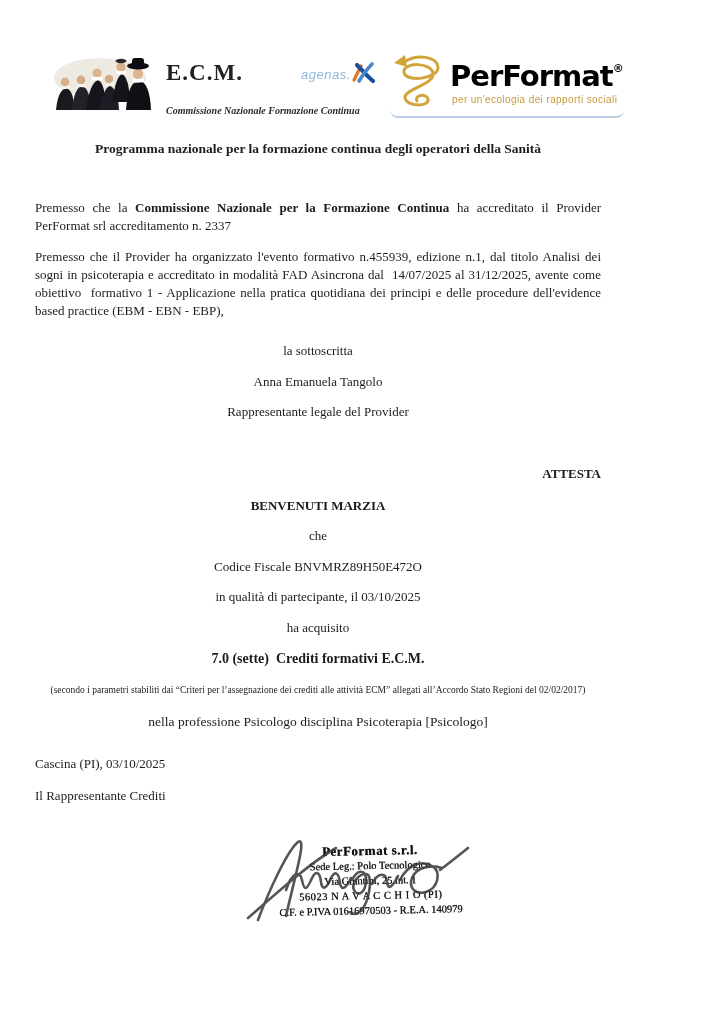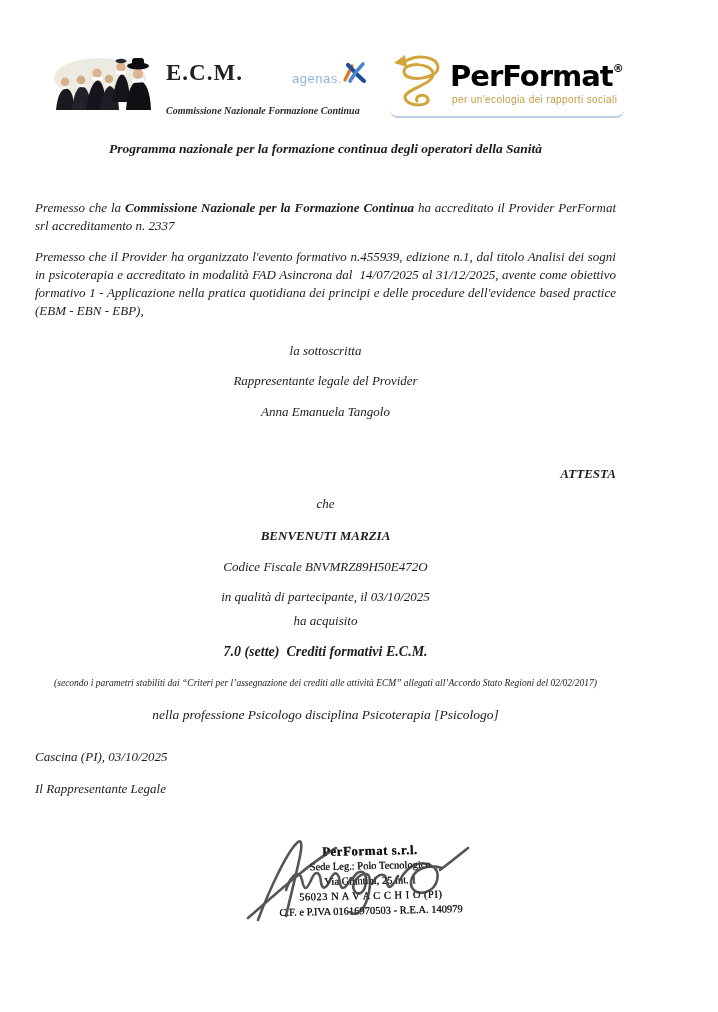--- a/index.html
+++ b/index.html
@@ -12,44 +12,44 @@
     overflow:hidden;
   }
 
   
   .logos{position:absolute;top:50px;left:0;width:718px;height:70px;}
   .ecm-logo{position:absolute;left:50px;top:2px;display:flex;align-items:flex-start;}
   .ecm-painting{width:104px;height:58px;}
   .ecm-text{margin-left:12px;padding-top:8px;}
   .ecm-title{font-size:23px;font-weight:bold;letter-spacing:1px;color:#222;}
   .ecm-subtitle{font-size:10px;font-weight:bold;font-style:italic;color:#2a2a2a;margin-top:19px;white-space:nowrap;}
-  .agenas{position:absolute;left:292px;top:10px;display:flex;align-items:flex-end;}
+  .agenas{position:absolute;left:301px;top:10px;display:flex;align-items:center;font-style:italic;}
   .agenas-label{font-family:"Liberation Sans",sans-serif;font-size:13px;color:#8fb6dd;letter-spacing:.5px;padding-top:2px;}
   .performat{position:absolute;left:390px;top:2px;display:flex;align-items:flex-start;padding-bottom:4px;border-bottom:2px solid #bccde5;border-radius:0 0 8px 8px;}
   .pf-right{margin-left:4px;}
   .pf-name{font-family:"DejaVu Sans",sans-serif;font-weight:bold;font-size:29px;line-height:34px;color:#000000;letter-spacing:-1px;}
   .pf-name sup{font-size:11px;letter-spacing:0;vertical-align:14px;}
   .pf-tagline{font-family:"Liberation Sans",sans-serif;font-size:10px;color:#c79a3e;letter-spacing:.4px;margin-top:1px;margin-left:2px;}
 
   
-  .body{position:absolute;left:35px;right:20px;top:140px;font-size:13px;line-height:18px;font-style:italic;}
+  .body{position:absolute;left:35px;right:35px;top:140px;font-size:13px;line-height:18px;}
   .doc-title{text-align:center;font-weight:bold;font-size:13.5px;}
   .para{text-align:justify;white-space:pre-wrap;}
   .p1{margin-top:41px;}
   .p2{margin-top:12px;}
   .center{text-align:center;white-space:pre-wrap;}
   .mt-sotto{margin-top:22px;}
   .mt-name{margin-top:13px;}
   .mt-role{margin-top:12px;}
   .mt-attesta{margin-top:44px;font-weight:bold;text-align:right;}
   .mt-che{margin-top:12px;}
   .mt-part{margin-top:14px;font-weight:bold;}
   .mt-cf{margin-top:13px;}
   .mt-qual{margin-top:12px;}
-  .mt-acq{margin-top:6px;}
+  .mt-acq{margin-top:13px;}
   .mt-cred{margin-top:13px;font-weight:bold;font-size:14px;}
   .mt-note{margin-top:16px;font-size:9.5px;line-height:12px;}
   .mt-prof{margin-top:17px;font-size:13.5px;}
   .mt-place{margin-top:24px;text-align:left;}
   .mt-signer{margin-top:14px;text-align:left;}
 
   
   .stamp{
     position:absolute;left:253px;top:843px;width:235px;
     text-align:center;font-size:10.5px;line-height:15px;color:#111;
@@ -124,35 +124,35 @@
   </div>
 
   <div class="body">
     <div class="doc-title">Programma nazionale per la formazione continua degli operatori della Sanità</div>
 
     <p class="para p1"><span>Premesso che la </span><b>Commissione Nazionale per la Formazione Continua</b><span> ha accreditato il Provider PerFormat srl accreditamento n. 2337</span></p>
 
     <p class="para p2">Premesso che il Provider ha organizzato l'evento formativo n.455939, edizione n.1, dal titolo Analisi dei sogni in psicoterapia e accreditato in modalità FAD Asincrona dal  14/07/2025 al 31/12/2025, avente come obiettivo  formativo 1 - Applicazione nella pratica quotidiana dei principi e delle procedure dell'evidence based practice (EBM - EBN - EBP),</p>
 
     <div class="center mt-sotto">la sottoscritta</div>
+    <div class="center mt-name">Anna Emanuela Tangolo</div>
     <div class="center mt-role">Rappresentante legale del Provider</div>
-    <div class="center mt-name">Anna Emanuela Tangolo</div>
 
     <div class="center mt-attesta">ATTESTA</div>
+    <div class="center mt-part">BENVENUTI MARZIA</div>
     <div class="center mt-che">che</div>
-    <div class="center mt-part">BENVENUTI MARZIA</div>
     <div class="center mt-cf">Codice Fiscale BNVMRZ89H50E472O</div>
     <div class="center mt-qual">in qualità di partecipante, il 03/10/2025</div>
     <div class="center mt-acq">ha acquisito</div>
     <div class="center mt-cred">7.0 (sette)  Crediti formativi E.C.M.</div>
     <div class="center mt-note">(secondo i parametri stabiliti dai “Criteri per l’assegnazione dei crediti alle attività ECM” allegati all’Accordo Stato Regioni del 02/02/2017)</div>
     <div class="center mt-prof">nella professione Psicologo disciplina Psicoterapia [Psicologo]</div>
 
     <div class="mt-place">Cascina (PI), 03/10/2025</div>
-    <div class="mt-signer">Il Rappresentante Legale</div>
+    <div class="mt-signer">Il Rappresentante Crediti</div>
   </div>
 
   <div class="stamp">
     <div class="s1">PerFormat s.r.l.</div>
     <div>Sede Leg.: Polo Tecnologico</div>
     <div>Via Giuntini, 25 int. 1</div>
     <div class="s4">56023 N A V A C C H I O (PI)</div>
     <div>C.F. e P.IVA 01616970503 - R.E.A. 140979</div>
   </div>
 

